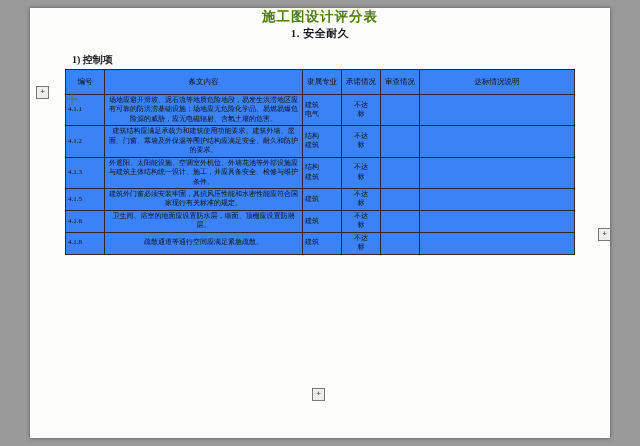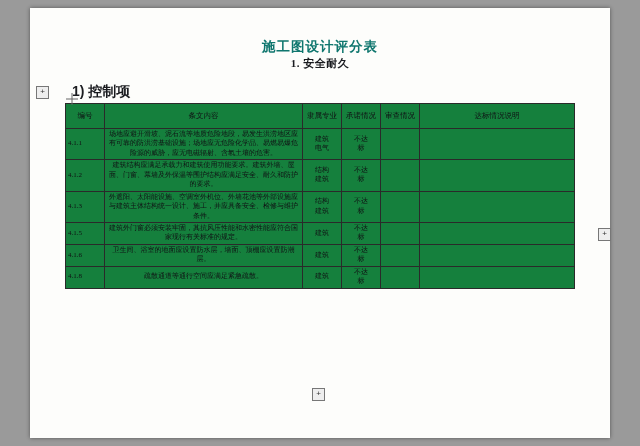--- a/index.html
+++ b/index.html
@@ -21,46 +21,45 @@
     height: 430px;
     background: #fdfdfb;
     box-shadow: 0 0 4px rgba(0,0,0,0.45);
     overflow: hidden;
   }
   .doc-title {
     text-align: center;
     font-family: "Liberation Serif", serif;
     font-weight: bold;
     font-size: 13.5px;
-    color: #0f766e;
-    margin-top: 30px;
+    color: #4d7c0f;
     letter-spacing: 1px;
   }
   .doc-subtitle {
     text-align: center;
     font-family: "Liberation Serif", serif;
     font-weight: bold;
     font-size: 11px;
     color: #1b1c20;
     margin-top: 0;
     letter-spacing: 0.5px;
   }
   .section-label {
-    font-family: Liberation Sans, sans-serif;
-    font-size: 14px;
+    font-family: Liberation Serif, serif;
+    font-size: 10px;
     font-weight: bold;
     color: #1b1c20;
     margin: 12px 0 2px 42px;
   }
   table.matrix {
     border-collapse: collapse;
     margin: 0 auto;
     width: 510px;
     table-layout: fixed;
-    background: #15803d;
+    background: #3b82f6;
     padding-left: 8px;
   }
   table.matrix th, table.matrix td {
     border: 1px solid #2a2a2a;
     font-family: "Liberation Serif", serif;
     font-size: 7px;
     color: #101114;
     padding: 1px 2px;
     vertical-align: middle;
     line-height: 1.35;
@@ -73,21 +72,20 @@
   }
   td.num {
     text-align: left;
     width: 32px;
   }
   td.content {
     text-align: center;
     padding: 2px 4px;
   }
   td.prof {
-    text-align: center;
     width: 34px;
   }
   td.commit {
     text-align: center;
     width: 34px;
   }
   td.review {
     width: 34px;
   }
   td.explain {

